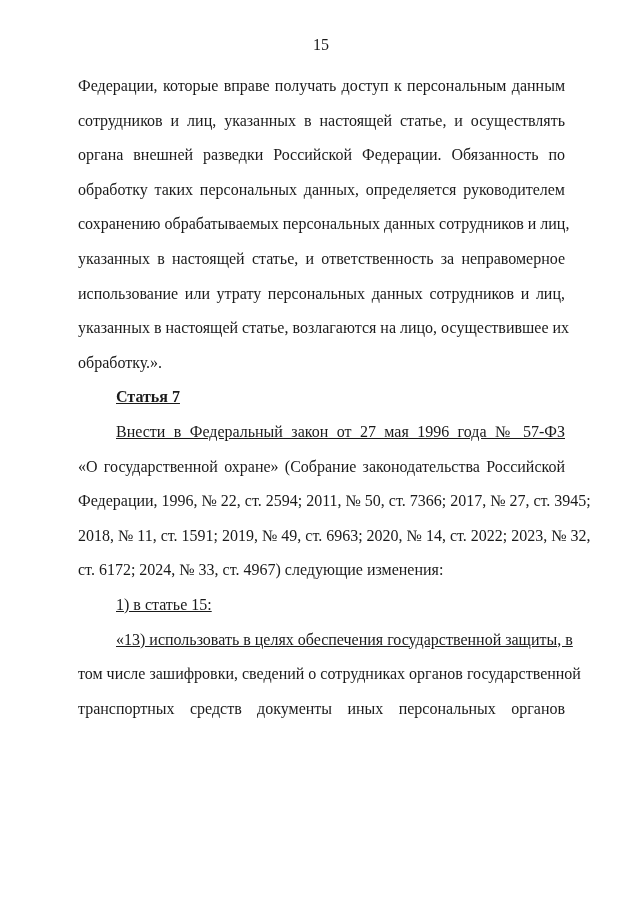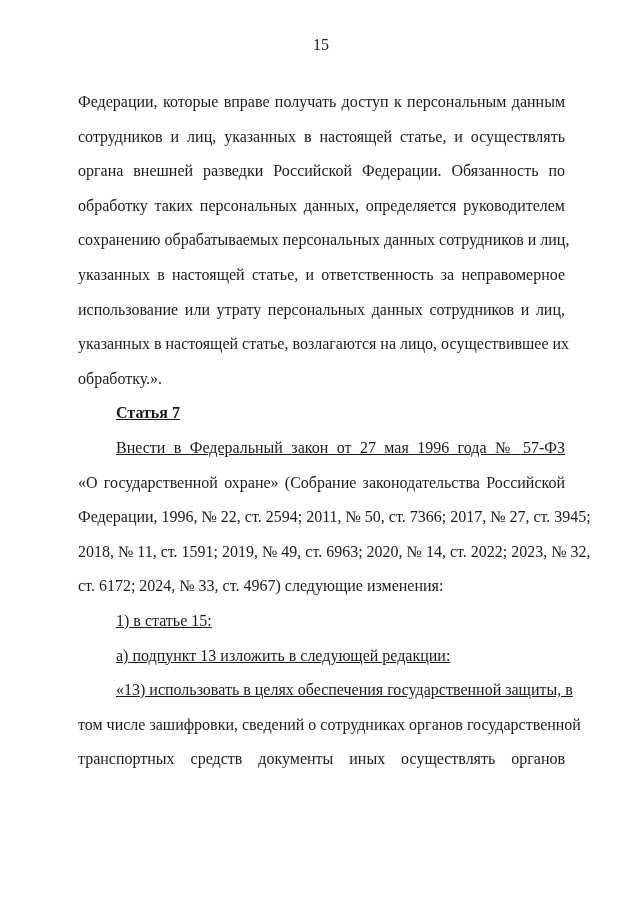--- a/index.html
+++ b/index.html
@@ -32,21 +32,20 @@
       font-size: 16px;
       line-height: 20px;
     }
     .text-column {
       position: absolute;
       left: 78px;
       top: 69px;
       width: 487px;
       font-size: 16px;
       line-height: 34.6px;
-      margin-top: 16px;
     }
     .line {
       display: block;
       height: 34.6px;
       white-space: nowrap;
       text-align: justify;
       text-align-last: justify;
     }
     .line.last {
       text-align-last: left;
@@ -76,18 +75,17 @@
     <span class="line">использование или утрату персональных данных сотрудников и лиц,</span>
     <span class="line">указанных в настоящей статье, возлагаются на лицо, осуществившее их</span>
     <span class="line last">обработку.».</span>
     <span class="line indent heading">Статья 7</span>
     <span class="line indent">Внести в Федеральный закон от 27 мая 1996 года № 57-ФЗ</span>
     <span class="line">«О государственной охране» (Собрание законодательства Российской</span>
     <span class="line">Федерации, 1996, № 22, ст. 2594; 2011, № 50, ст. 7366; 2017, № 27, ст. 3945;</span>
     <span class="line">2018, № 11, ст. 1591; 2019, № 49, ст. 6963; 2020, № 14, ст. 2022; 2023, № 32,</span>
     <span class="line last">ст. 6172; 2024, № 33, ст. 4967) следующие изменения:</span>
     <span class="line indent last">1)  в статье 15:</span>
-    <span class="line indent last">а)  подпункт 13 изложить в следующей редакции:</span>
     <span class="line indent">«13) использовать в целях обеспечения государственной защиты, в</span>
     <span class="line">том числе зашифровки, сведений о сотрудниках органов государственной</span>
-    <span class="line">транспортных средств документы иных осуществлять органов</span>
+    <span class="line">транспортных средств документы иных персональных органов</span>
   </div>
 </div>
 
 </body></html>

